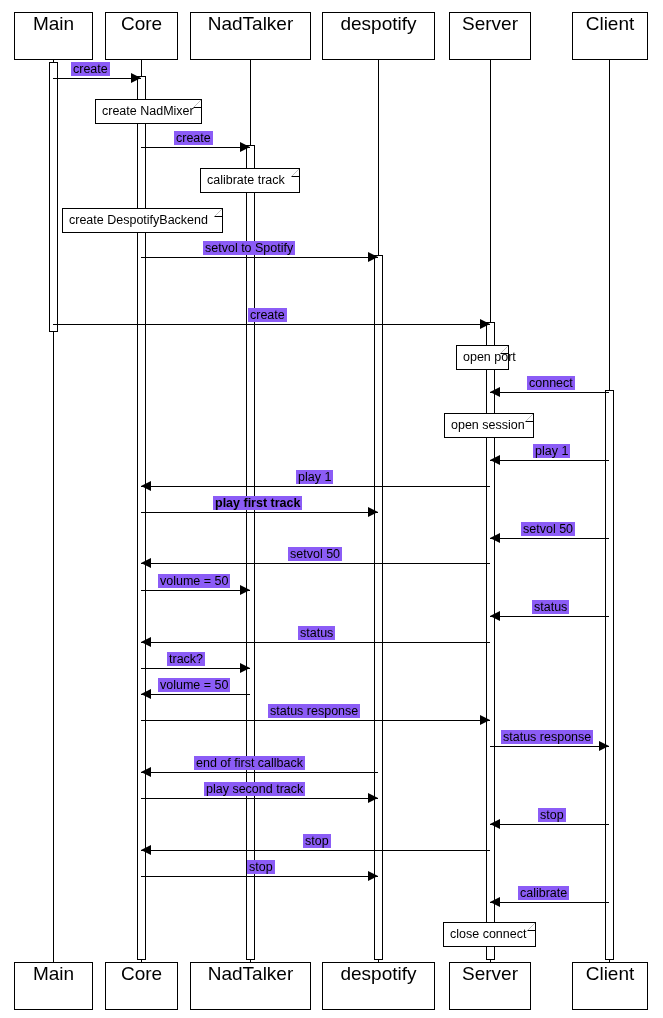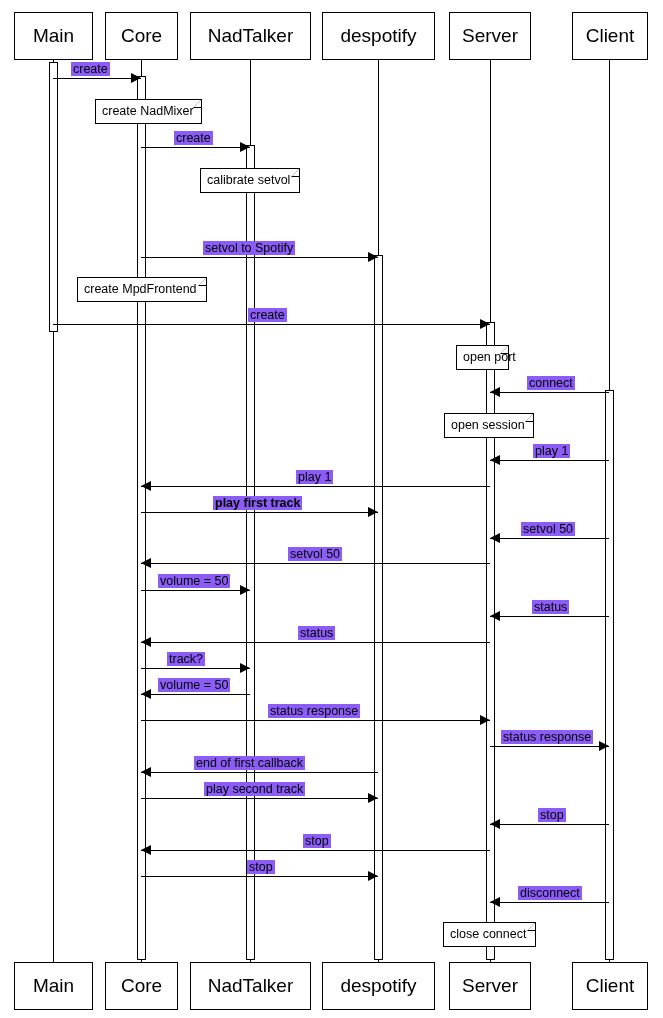--- a/index.html
+++ b/index.html
@@ -16,21 +16,21 @@
     height: 1018px;
     background: #ffffff;
     overflow: hidden;
   }
   .lifeline-box {
     position: absolute;
     box-sizing: border-box;
     border: 1px solid #000000;
     background: #ffffff;
     display: flex;
-    align-items: center;
+    align-items: flex-start;
     justify-content: center;
     font-size: 19px;
     color: #000000;
     white-space: nowrap;
   }
   .lifeline-line {
     position: absolute;
     width: 1px;
     background: #000000;
   }
@@ -238,36 +238,36 @@
   <div class="msg-line" style="left:141px; top:850px; width:349px;"></div>
   <div class="arrowhead arrow-left" style="left:141px; top:845px;"></div>
   <div class="msg-label" style="left:303px; top:834px;">stop</div>
 
   <div class="msg-line" style="left:141px; top:876px; width:237px;"></div>
   <div class="arrowhead arrow-right" style="left:368px; top:871px;"></div>
   <div class="msg-label" style="left:247px; top:860px;">stop</div>
 
   <div class="msg-line" style="left:490px; top:902px; width:119px;"></div>
   <div class="arrowhead arrow-left" style="left:490px; top:897px;"></div>
-  <div class="msg-label" style="left:518px; top:886px;">disconnect</div>
+  <div class="msg-label" style="left:518px; top:886px;">calibrate</div>
 
   <div class="note" style="left:87px; top:99px; width:107px;margin-left:8px;">
     <span class="fold"></span>
     <span class="fold-inner"></span>
     <span>create NadMixer</span>
   </div>
   <div class="note" style="left:200px; top:168px; width:100px;">
     <span class="fold"></span>
     <span class="fold-inner"></span>
-    <span>calibrate setvol</span>
-  </div>
-  <div class="note" style="left:77px; top:277px; width:130px;">
-    <span class="fold"></span>
-    <span class="fold-inner"></span>
-    <span>create MpdFrontend</span>
+    <span>calibrate track</span>
+  </div>
+  <div class="note" style="left:62px; top:208px; width:161px;">
+    <span class="fold"></span>
+    <span class="fold-inner"></span>
+    <span>create DespotifyBackend</span>
   </div>
   <div class="note" style="left:456px; top:345px; width:53px;">
     <span class="fold"></span>
     <span class="fold-inner"></span>
     <span>open port</span>
   </div>
   <div class="note" style="left:444px; top:413px; width:90px;">
     <span class="fold"></span>
     <span class="fold-inner"></span>
     <span>open session</span>

